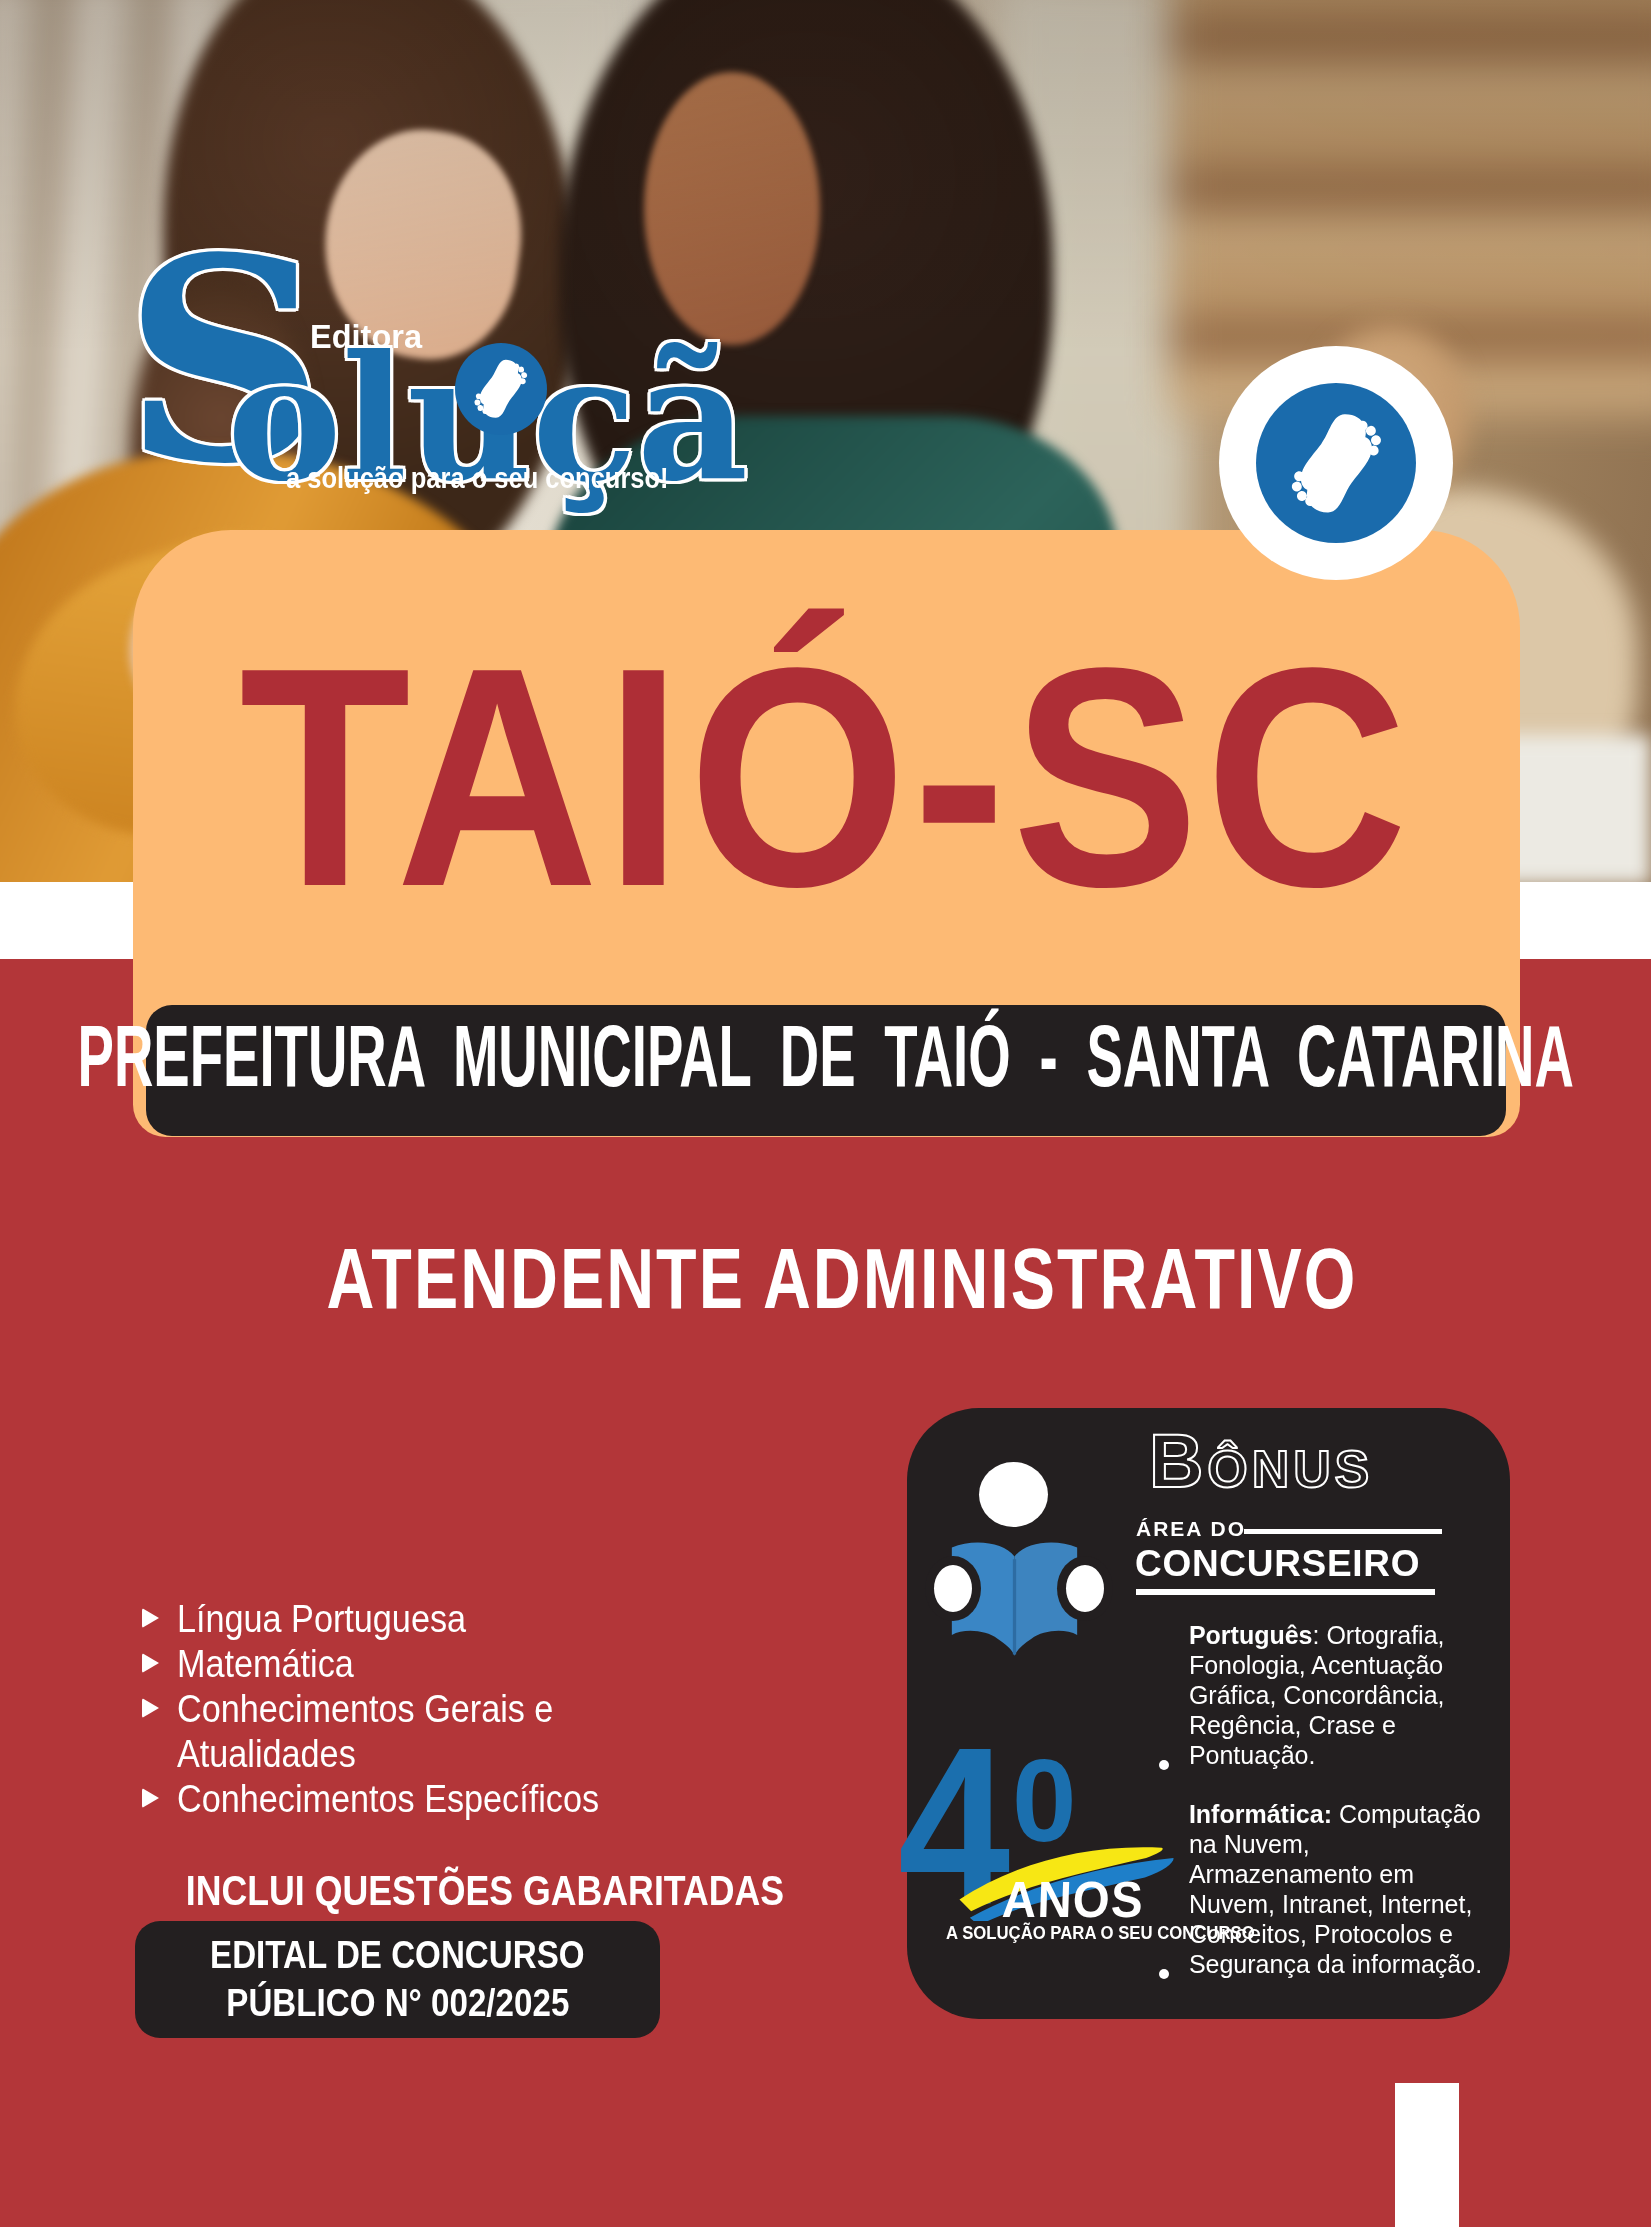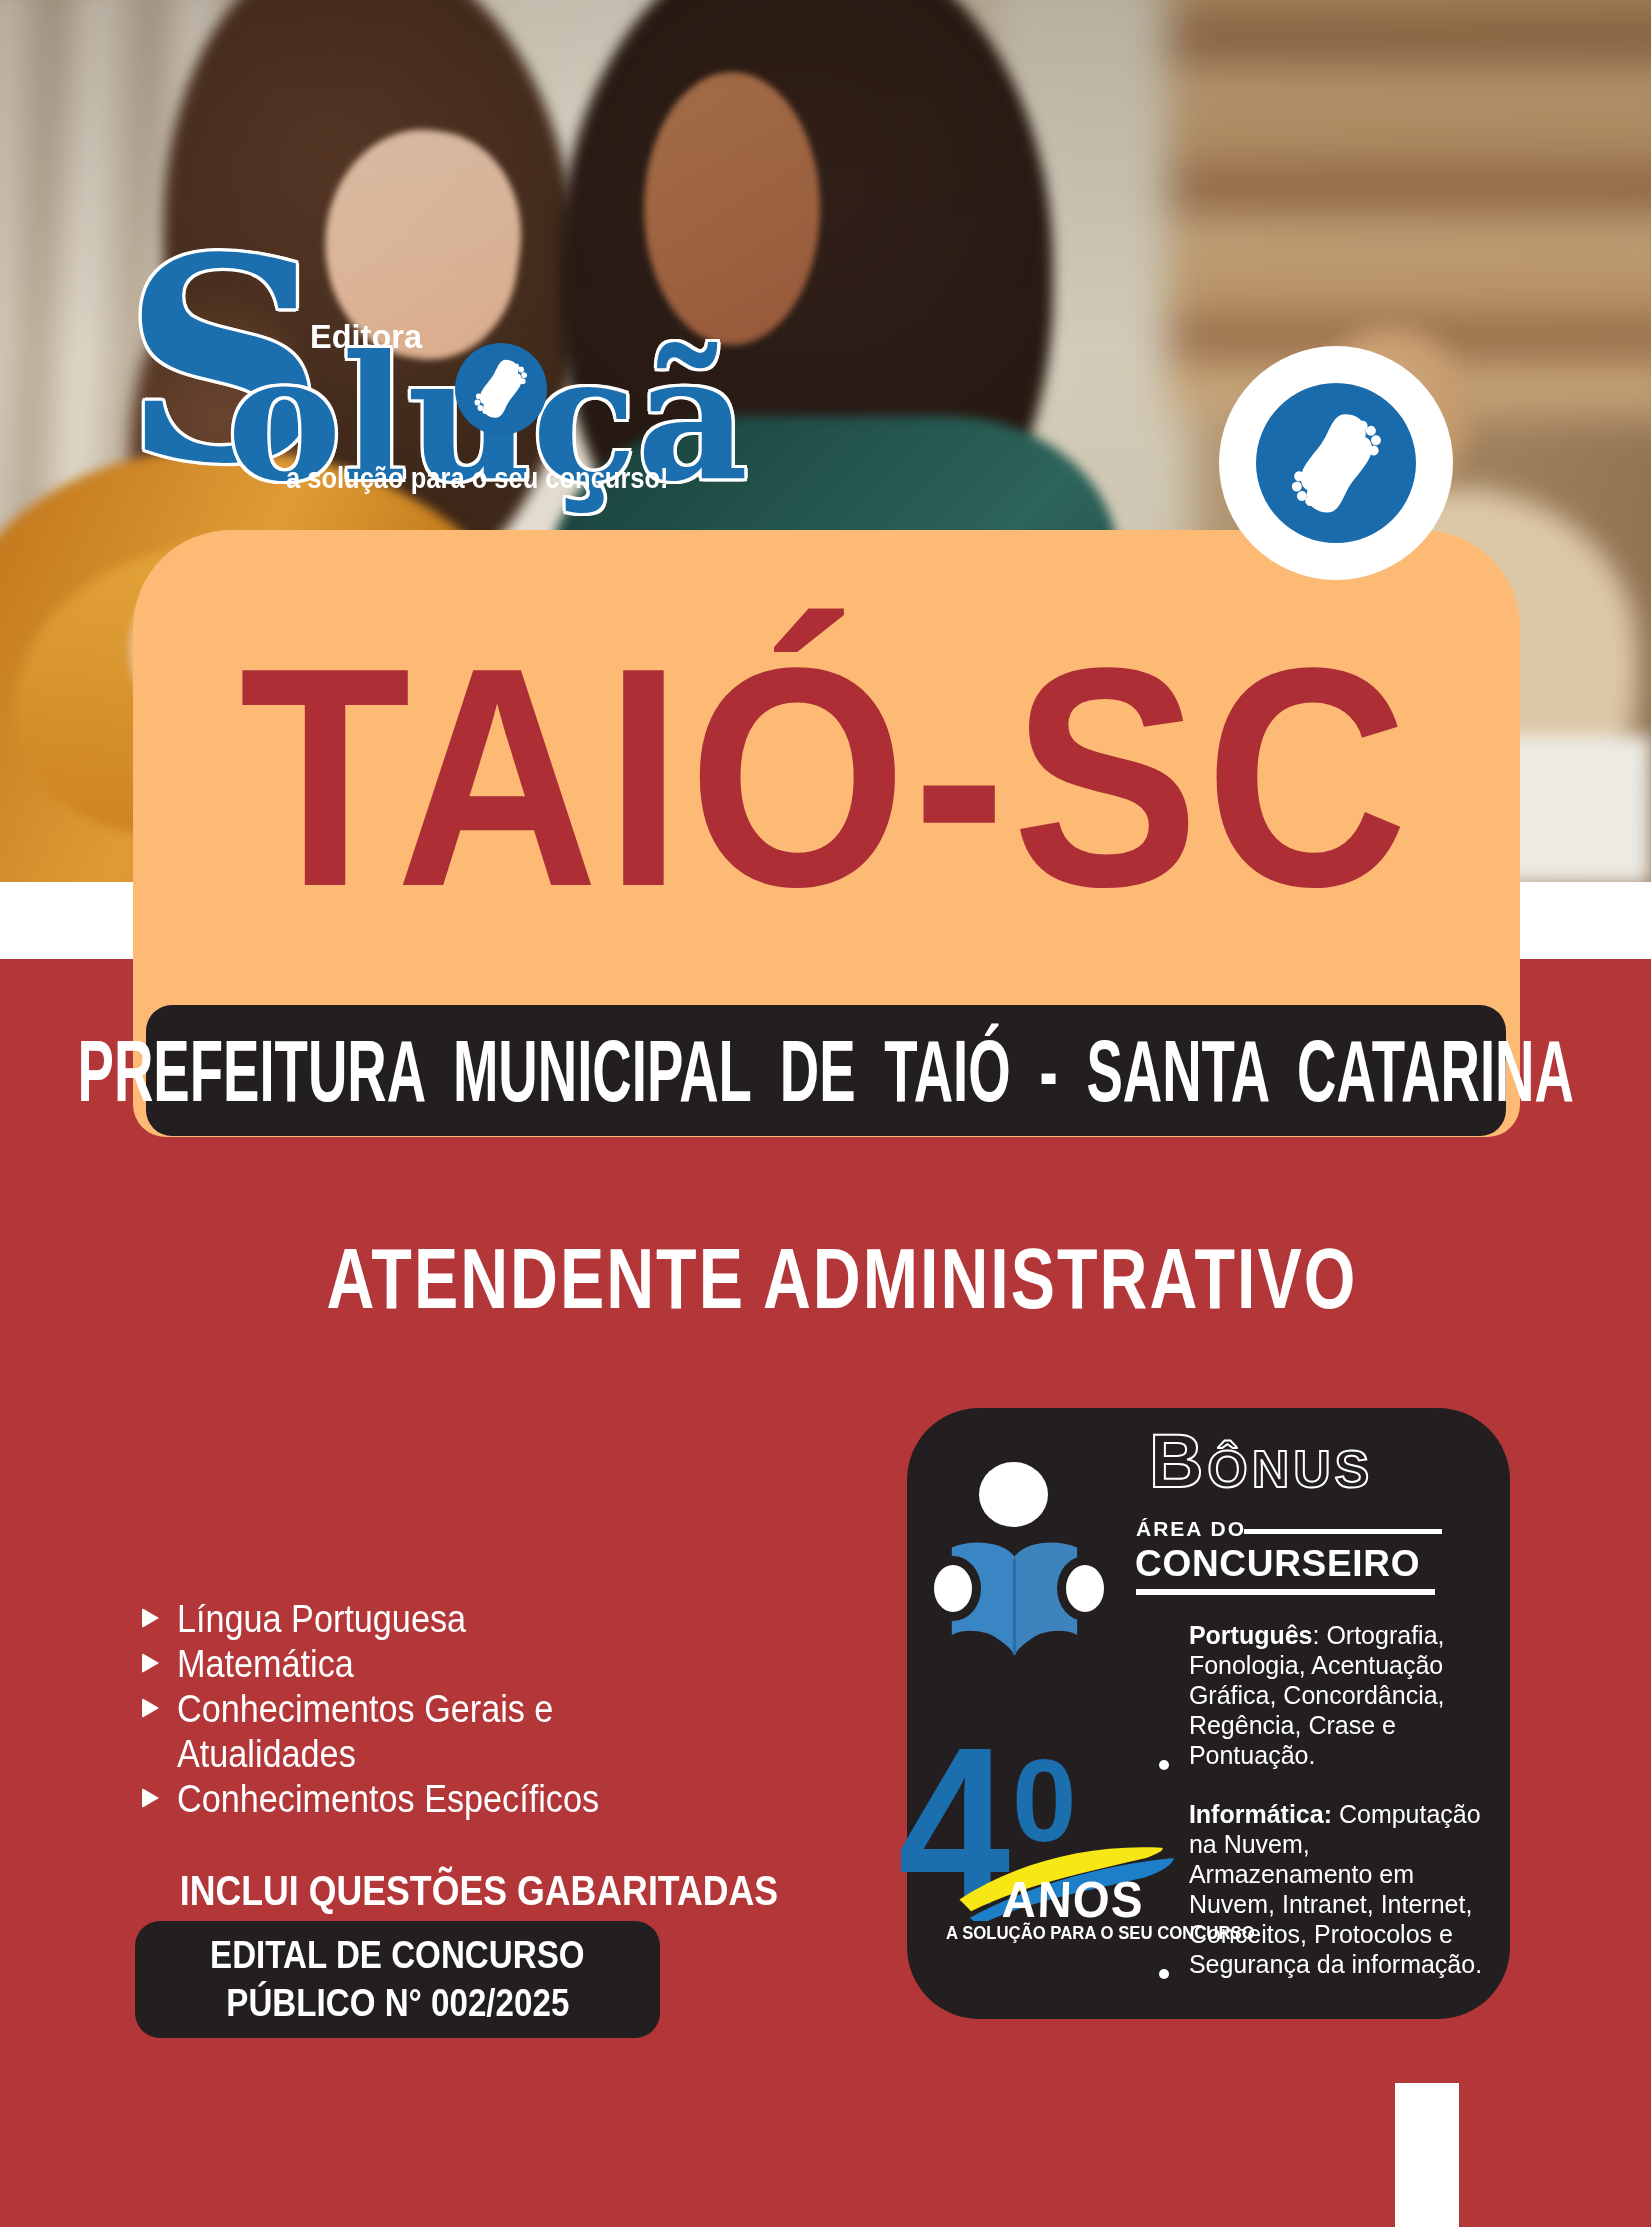--- a/index.html
+++ b/index.html
@@ -50,21 +50,21 @@
   .photo-overlay { inset:0; background:linear-gradient(180deg,rgba(30,15,5,.18),rgba(30,15,5,0) 40%); }
 
   
   .white-band { position:absolute; left:0; top:882px; width:1651px; height:77px; background:#ffffff; }
   .main-panel { position:absolute; left:133px; top:530px; width:1387px; height:607px; background:#fdba74;
     border-radius:98px 98px 32.5px 32.5px; }
   .city-title { position:absolute; left:0; right:0; top:91px; text-align:center;
     font-weight:800; font-size:312px; line-height:1; color:#ae2e36; white-space:nowrap; }
   .city-title span { display:inline-block; transform:scaleX(.9); letter-spacing:6.5px; }
   .org-bar { position:absolute; left:146px; top:1005px; width:1360px; height:131px; background:#231f20;
-    border-radius:26px; display:flex; align-items:center; justify-content:center; }
+    border-radius:26px; display:flex; align-items:flex-start; justify-content:center; }
   .org-bar span { display:inline-block; color:#fff; font-weight:bold; font-size:88px; white-space:nowrap;
     transform:scaleX(.62); word-spacing:.25em; }
 
   
   .badge-outer { position:absolute; left:1219px; top:346px; width:234px; height:234px; background:#fff; border-radius:50%; }
   .badge-inner { position:absolute; left:37px; top:37px; width:160px; height:160px; background:#1a6bac; border-radius:50%;
     display:flex; align-items:center; justify-content:center; }
   .badge-inner svg { width:78%; height:78%; transform:rotate(-8deg); }
 
   
@@ -87,21 +87,21 @@
     transform:scaleX(.78); letter-spacing:2.6px; }
 
   
   .topics { position:absolute; left:142px; top:1597px; width:507px; list-style:none; }
   .topics li { display:flex; align-items:flex-start; color:#fff; font-size:38px; line-height:45px; }
   .arrow { flex:none; width:0; height:0; border-left:17px solid #fff; border-top:10.4px solid transparent;
     border-bottom:10.4px solid transparent; margin:11px 18px 0 0; border-radius:2.6px; }
   .topics .t-label { display:inline-block; transform:scaleX(.9); transform-origin:left; }
 
   
-  .includes { position:absolute; left:127px; top:1867px; width:528px; text-align:left; }
+  .includes { position:absolute; left:133px; top:1867px; width:528px; text-align:left; }
   .includes span { display:inline-block; color:#fff; font-weight:bold; font-size:42px; white-space:nowrap; transform:scaleX(.85); }
   .edital-box { position:absolute; left:135px; top:1921px; width:525px; height:117px; background:#231f20; border-radius:25px;
     display:flex; flex-direction:column; align-items:center; justify-content:center; gap:2.6px; }
   .edital-box span { display:inline-block; color:#fff; font-weight:bold; font-size:39px; line-height:1.15;
     white-space:nowrap; transform:scaleX(.85); }
 
   
   .bonus-panel { position:absolute; left:907px; top:1408px; width:603px; height:611px; background:#231f20; border-radius:72px; }
   .bonus-panel > * { position:absolute; }
   .reader-head { left:72px; top:54px; width:69px; height:65px; background:#fff; border-radius:50%; }

